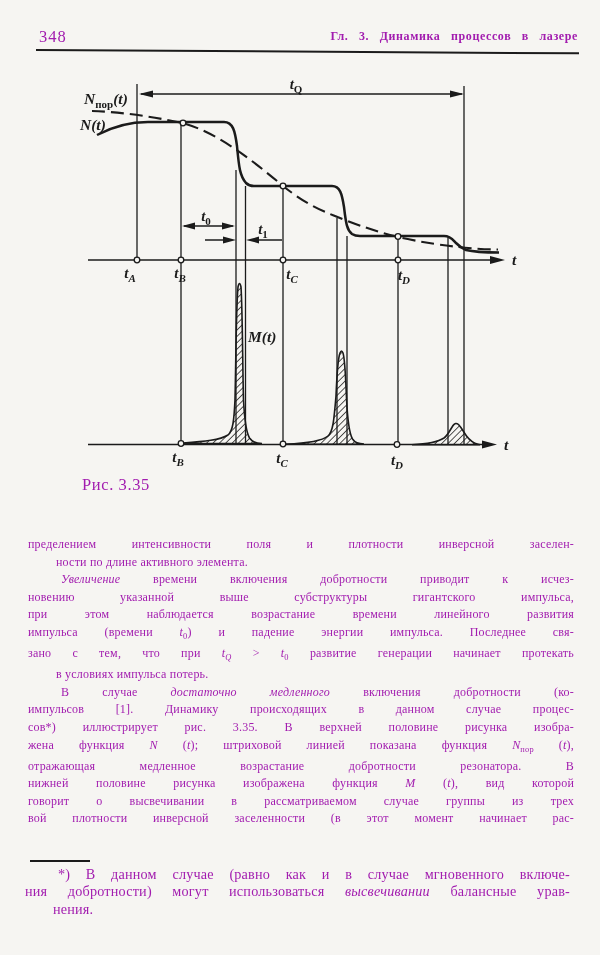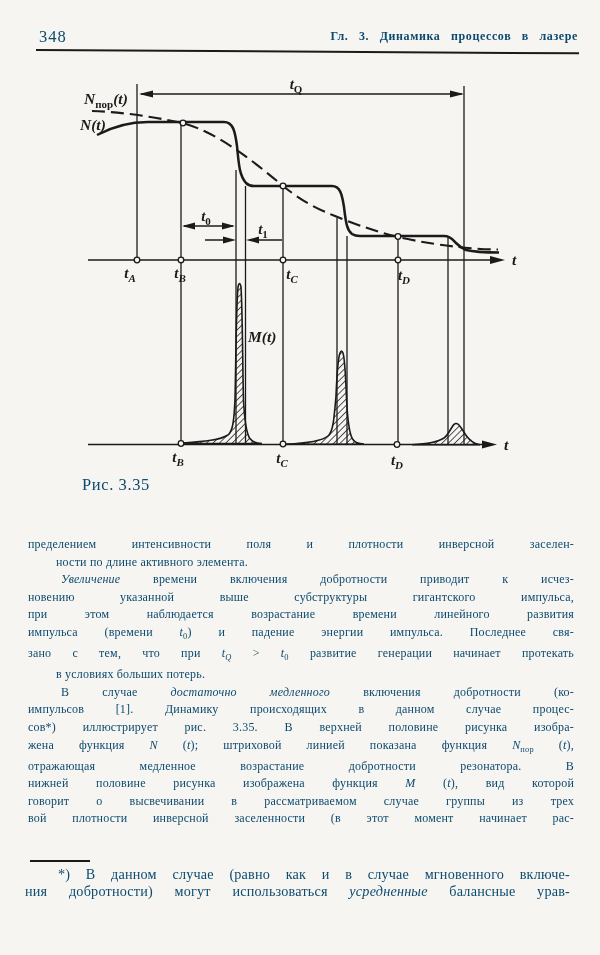--- a/index.html
+++ b/index.html
@@ -1,21 +1,21 @@
 <!DOCTYPE html>
 <html><head>
 <meta charset="utf-8">
 <style>
   html,body{margin:0;padding:0;}
   .page{
     position:relative;
     width:600px;height:955px;
     background:#f6f5f2;
     font-family:"Liberation Serif","DejaVu Serif",serif;
-    color:#0c4a6e;
+    color:#a21caf;
     overflow:hidden;
   }
   .pageno{
     position:absolute;left:39px;top:27px;
     font-size:16.5px;letter-spacing:1px;
   }
   .header{
     position:absolute;right:22px;top:29px;
     font-size:12px;font-weight:600;
     word-spacing:7px;letter-spacing:0.6px;
@@ -178,30 +178,31 @@
   <div class="caption">Рис. 3.35</div>
 
   <div class="body-text">
       <div class="t-line"><span class="sg-r">пределением интенсивности поля и плотности инверсной заселен-</span></div>
       <div class="t-line end"><span class="sg-r">ности по длине активного элемента.</span></div>
       <div class="t-line indent"><span class="sg-i">Увеличение</span><span class="sg-r"> времени включения добротности приводит к исчез-</span></div>
       <div class="t-line"><span class="sg-r">новению указанной выше субструктуры гигантского импульса,</span></div>
       <div class="t-line"><span class="sg-r">при этом наблюдается возрастание времени линейного развития</span></div>
       <div class="t-line"><span class="sg-r">импульса (времени </span><span class="sg-m">t</span><span class="sg-sub">0</span><span class="sg-r">) и падение энергии импульса. Последнее свя-</span></div>
       <div class="t-line"><span class="sg-r">зано с тем, что при </span><span class="sg-m">t</span><span class="sg-msub">Q</span><span class="sg-r"> &gt; </span><span class="sg-m">t</span><span class="sg-sub">0</span><span class="sg-r"> развитие генерации начинает протекать</span></div>
-      <div class="t-line end"><span class="sg-r">в условиях больших потерь.</span></div>
+      <div class="t-line end"><span class="sg-r">в условиях импульса потерь.</span></div>
       <div class="t-line indent"><span class="sg-r">В случае </span><span class="sg-i">достаточно медленного</span><span class="sg-r"> включения добротности (ко-</span></div>
       <div class="t-line"><span class="sg-r">импульсов [1]. Динамику происходящих в данном случае процес-</span></div>
       <div class="t-line"><span class="sg-r">сов*) иллюстрирует рис. 3.35. В верхней половине рисунка изобра-</span></div>
       <div class="t-line"><span class="sg-r">жена функция </span><span class="sg-m">N</span><span class="sg-r"> (</span><span class="sg-m">t</span><span class="sg-r">); штриховой линией показана функция </span><span class="sg-m">N</span><span class="sg-sub">пор</span><span class="sg-r"> (</span><span class="sg-m">t</span><span class="sg-r">),</span></div>
       <div class="t-line"><span class="sg-r">отражающая медленное возрастание добротности резонатора. В</span></div>
       <div class="t-line"><span class="sg-r">нижней половине рисунка изображена функция </span><span class="sg-m">M</span><span class="sg-r"> (</span><span class="sg-m">t</span><span class="sg-r">), вид которой</span></div>
       <div class="t-line"><span class="sg-r">говорит о высвечивании в рассматриваемом случае группы из трех</span></div>
       <div class="t-line"><span class="sg-r">вой плотности инверсной заселенности (в этот момент начинает рас-</span></div>
     </div>
 
   <div class="footnote-rule"></div>
   <div class="footnote">
       <div class="t-line indent"><span class="sg-r">*) В данном случае (равно как и в случае мгновенного включе-</span></div>
-      <div class="t-line"><span class="sg-r">ния добротности) могут использоваться </span><span class="sg-i">усредненные</span><span class="sg-r"> балансные урав-</span></div>
+      <div class="t-line"><span class="sg-r">ния добротности) могут использоваться </span><span class="sg-i">высвечивании</span><span class="sg-r"> балансные урав-</span></div>
+      <div class="t-line end"><span class="sg-r">нения.</span></div>
     </div>
 
 </div>
 
 </body></html>

